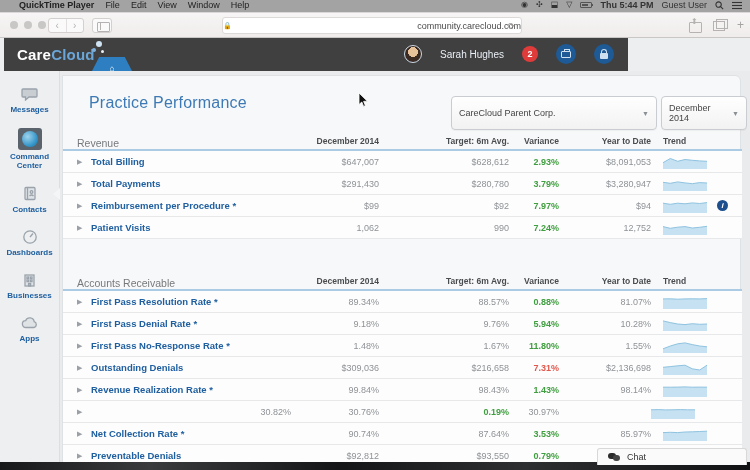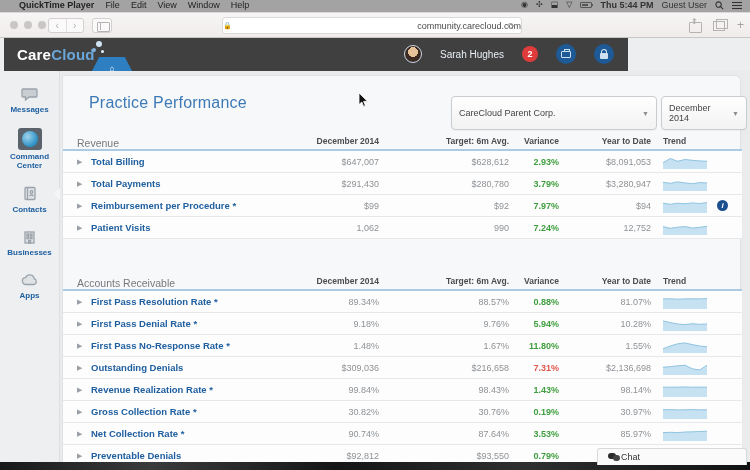--- a/index.html
+++ b/index.html
@@ -96,21 +96,21 @@
   .row .var.good { color:#3f9e3f; }
   .row .var.bad { color:#e2574c; }
   .row .spark { height:14px; }
   .row .info { width:11px; height:11px; border-radius:50%; background:#1d4f8f; color:#fff; font-size:8px; font-style:italic; font-weight:bold; text-align:center; line-height:11px; margin-left:10px; display:none; }
   .row.has-info .info { display:block; }
 
   #tbl-revenue { top:55px; }
   #tbl-ar { top:195px; }
 
   
-  .chat { position:absolute; left:597px; top:448px; width:150px; height:17px; background:#fafafa; border:1px solid #d8d8d8; border-bottom:none; border-radius:3px 3px 0 0; display:flex; align-items:center; padding-left:10px; gap:0; z-index:60; }
+  .chat { position:absolute; left:597px; top:448px; width:150px; height:17px; background:#fafafa; border:1px solid #d8d8d8; border-bottom:none; border-radius:3px 3px 0 0; display:flex; align-items:center; padding-left:10px; gap:6px; z-index:60; }
   .chat .bubbles { position:relative; width:13px; height:10px; }
   .chat .bubbles::before { content:""; position:absolute; left:0; top:1px; width:8px; height:6px; background:#2b2b2b; border-radius:3px; }
   .chat .bubbles::after { content:""; position:absolute; left:5px; top:3px; width:7px; height:6px; background:#444; border-radius:3px; }
   .chat .clbl { font-size:9px; color:#333; }
 
   
   .desktop-strip { position:absolute; left:0; top:462px; width:750px; height:8px; background:linear-gradient(90deg,#17181a,#3a3b3d 20%,#141517 45%,#2e2f31 70%,#101113); z-index:55; }
 
   
   .cursor { position:absolute; left:358px; top:92px; z-index:99; }
@@ -218,20 +218,29 @@
             <rect x="2" y="1.5" width="10" height="12" rx="1" fill="#dfe3e6"></rect>
             <line x1="4.5" y1="1.5" x2="4.5" y2="13.5"></line>
             <circle cx="8.5" cy="6" r="1.3"></circle>
             <path d="M6.5 10 q2 -2 4 0"></path>
           </svg>
         </span>
       <span class="lbl">Contacts</span>
     </div>
     <div class="side-item">
       <span class="icon">
+          <svg width="16" height="16" viewBox="0 0 16 16" class="sicon-svg">
+            <circle cx="8" cy="8" r="6.2"></circle>
+            <line x1="8" y1="8" x2="11" y2="4.5"></line>
+          </svg>
+        </span>
+      <span class="lbl">Dashboards</span>
+    </div>
+    <div class="side-item">
+      <span class="icon">
           <svg width="15" height="14" viewBox="0 0 15 14" class="sicon-svg">
             <rect x="3" y="2" width="9" height="11" fill="#dfe3e6"></rect>
             <rect x="5" y="4" width="1.6" height="1.6"></rect>
             <rect x="8.4" y="4" width="1.6" height="1.6"></rect>
             <rect x="5" y="7" width="1.6" height="1.6"></rect>
             <rect x="8.4" y="7" width="1.6" height="1.6"></rect>
             <rect x="6.6" y="10.4" width="2" height="2.6"></rect>
           </svg>
         </span>
       <span class="lbl">Businesses</span>
@@ -421,21 +430,20 @@
     <svg class="spark" width="44" height="14" viewBox="0 0 44 14" preserveAspectRatio="none">
               <polygon points="0,14 0.0,4.2 7.3,4.2 14.7,4.1 22.0,3.9 29.3,4.2 36.7,4.1 44.0,4.2 44,14" fill="#c5e1f2"></polygon>
               <polyline points="0.0,4.2 7.3,4.2 14.7,4.1 22.0,3.9 29.3,4.2 36.7,4.1 44.0,4.2" fill="none" stroke="#8fc3e0" stroke-width="1"></polyline>
             </svg>
 
   </div>
 
   <div class="row">
     <span class="pad"></span>
     <span class="caret">▶</span>
-    <span class="lbl">Gross Collection Rate *</span>
     <span class="val cur">30.82%</span>
     <span class="val tgt">30.76%</span>
     <span class="var good">0.19%</span>
     <span class="val ytd">30.97%</span>
     <span class="pad"></span>
     <svg class="spark" width="44" height="14" viewBox="0 0 44 14" preserveAspectRatio="none">
               <polygon points="0,14 0.0,4.8 7.3,4.6 14.7,4.9 22.0,4.8 29.3,4.6 36.7,4.8 44.0,4.8 44,14" fill="#c5e1f2"></polygon>
               <polyline points="0.0,4.8 7.3,4.6 14.7,4.9 22.0,4.8 29.3,4.6 36.7,4.8 44.0,4.8" fill="none" stroke="#8fc3e0" stroke-width="1"></polyline>
             </svg>
 

